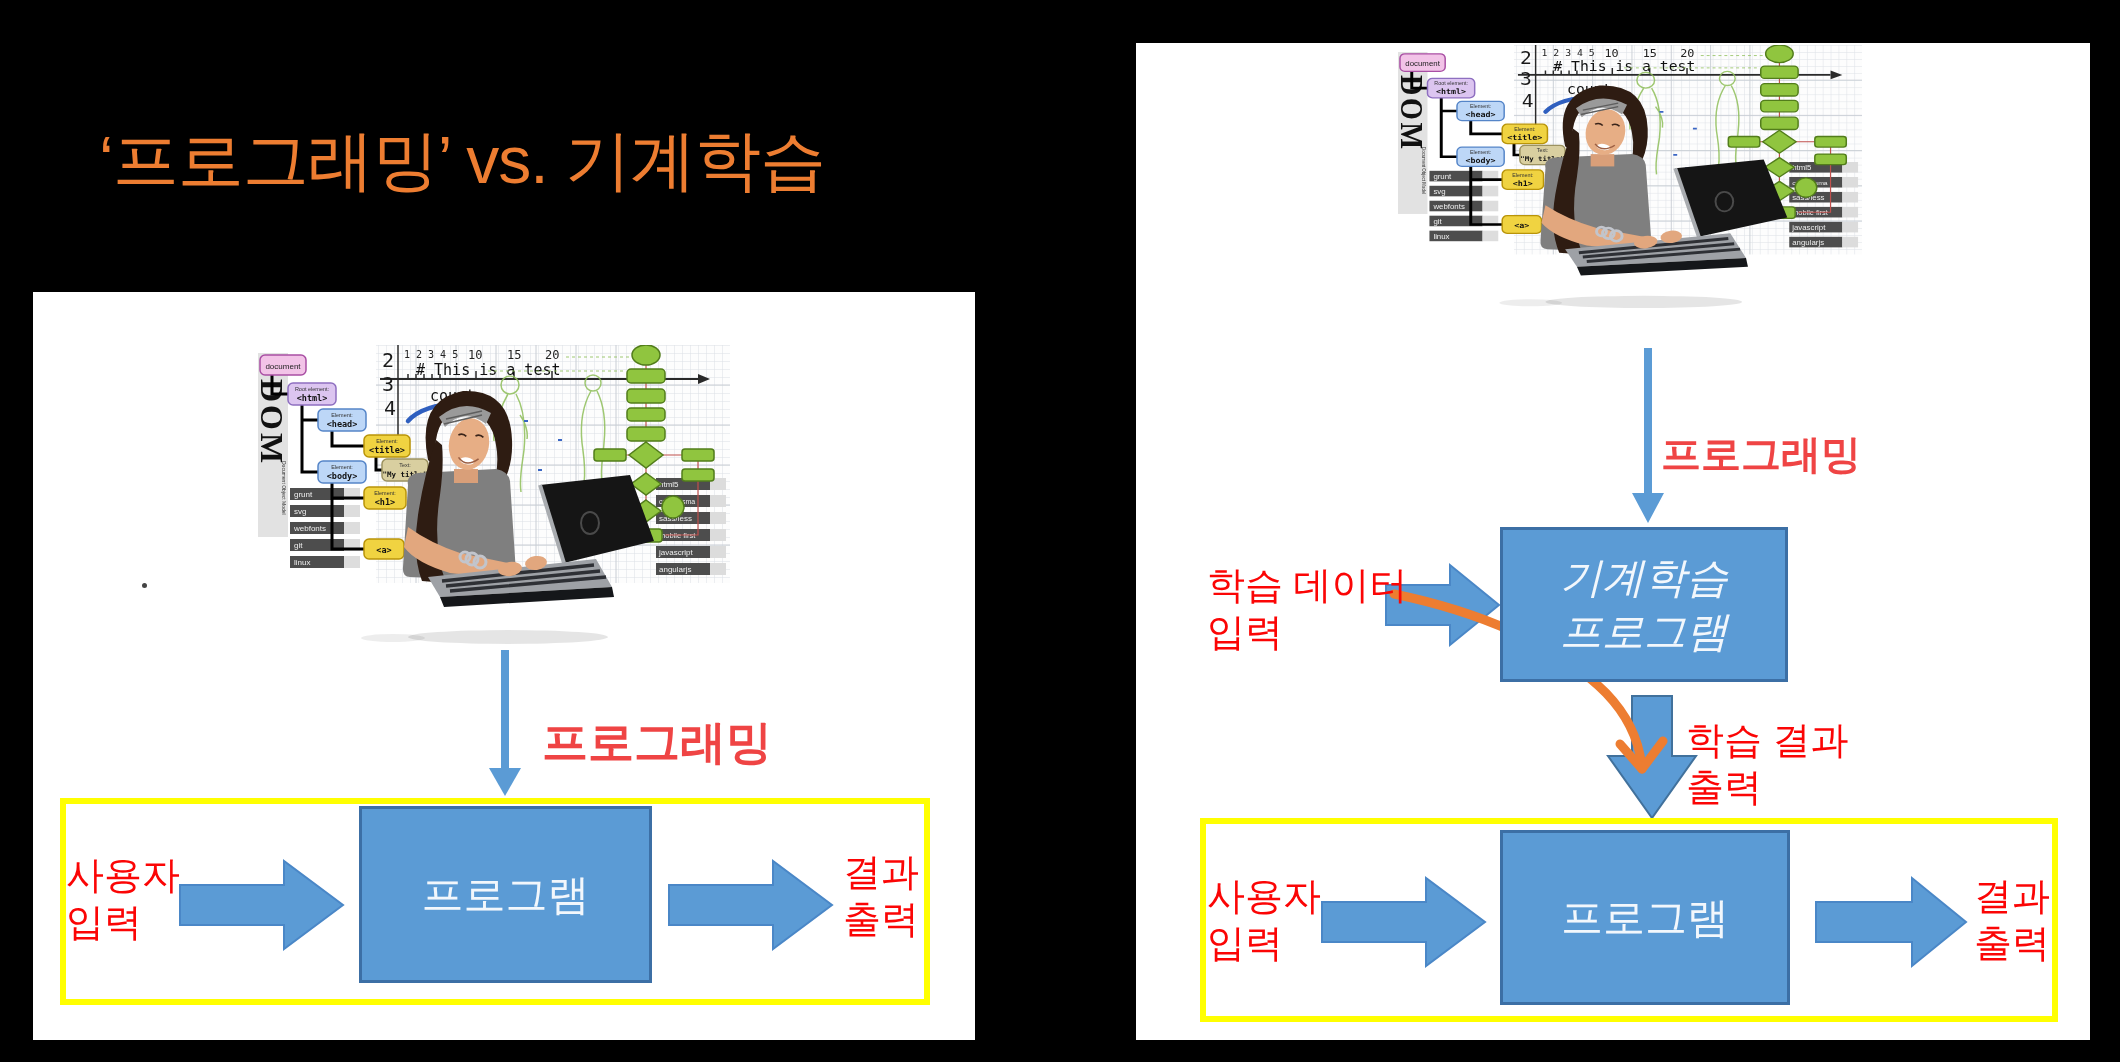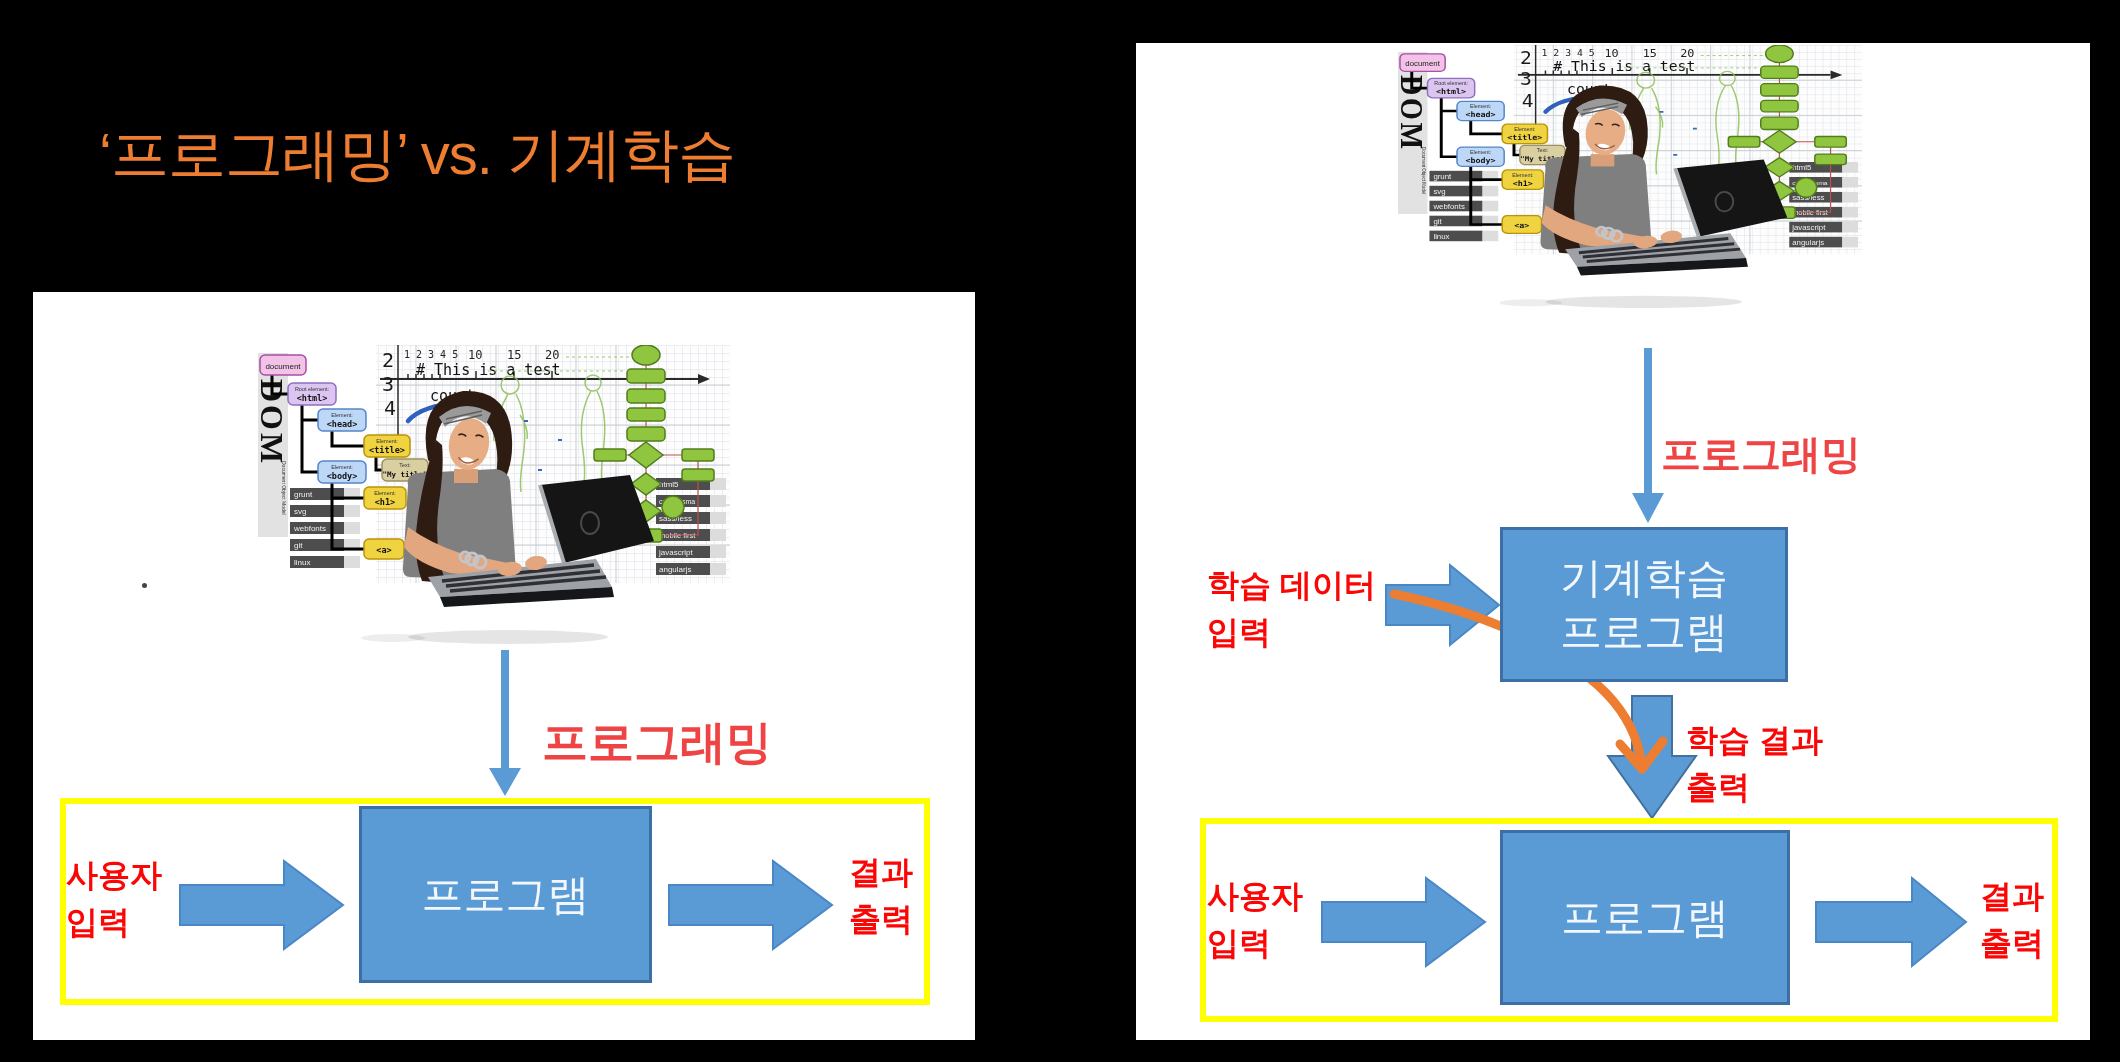--- a/index.html
+++ b/index.html
@@ -1,26 +1,26 @@
 <!DOCTYPE html>
 <html><head>
 <meta charset="utf-8">
 <style>
   html,body{margin:0;padding:0;background:#000;}
   .stage{position:relative;width:2120px;height:1062px;background:#000;overflow:hidden;
          font-family:"Liberation Sans",sans-serif;}
-  #slide-title{position:absolute;left:99px;top:116px;font-size:58px;font-weight:400;
+  #slide-title{position:absolute;left:99px;top:116px;font-size:66px;font-weight:400;
                letter-spacing:-1px;color:#ED7D31;white-space:nowrap;}
   .panel{position:absolute;background:#ffffff;}
   #panel-left{left:33px;top:292px;width:942px;height:748px;}
   #panel-right{left:1136px;top:43px;width:954px;height:997px;}
   .collage{position:absolute;}
   .collage svg{width:100%;height:100%;display:block;}
   .svg-layer{position:absolute;left:0;top:0;width:100%;height:100%;pointer-events:none;}
-  .red-label{position:absolute;color:#FB0505;font-weight:bold;font-size:32px;line-height:47px;white-space:nowrap;}
+  .red-label{position:absolute;color:#FB0505;font-weight:normal;font-size:38px;line-height:47px;white-space:nowrap;}
   .prog-word{position:absolute;color:#ef4444;font-weight:bold;white-space:nowrap;transform:translateX(-50%);}
   .center2{text-align:center;transform:none;}
   .frame{position:absolute;border:6px solid #FFFF00;box-sizing:border-box;}
   .bluebox{position:absolute;background:#5B9BD5;border:3px solid #3C6FA5;box-sizing:border-box;
            color:#F2F7FC;display:flex;flex-direction:column;align-items:center;justify-content:center;
            text-align:center;}
   .bluebox .bl{font-size:42px;line-height:54px;}
   .dot{position:absolute;width:5px;height:5px;border-radius:50%;background:#444;}
   
   .mono{font-family:"DejaVu Sans Mono",monospace;}
@@ -483,21 +483,21 @@
       <g transform="translate(186,833)">
         <polygon points="0,26 104,26 104,2 163,46 104,90 104,66 0,66" fill="#5B9BD5" stroke="#4A87C7" stroke-width="2"></polygon>
       </g>
       <g transform="translate(680,833)">
         <polygon points="0,26 96,26 96,2 150,46 96,90 96,66 0,66" fill="#5B9BD5" stroke="#4A87C7" stroke-width="2"></polygon>
       </g>
     </svg>
 
     <div class="prog-word" style="left:625px;top:384px;font-size:40px;">프로그래밍</div>
 
-    <div class="bluebox" style="left:364px;top:484px;width:288px;height:155px;">
+    <div class="bluebox" style="left:364px;top:484px;width:288px;height:155px;font-style:italic;">
       <span class="bl">기계학습</span>
       <span class="bl">프로그램</span>
     </div>
 
     <div class="red-label" style="left:71px;top:519px;">
       <div>학습 데이터</div>
       <div>입력</div>
     </div>
 
     <div class="red-label" style="left:550px;top:674px;">

